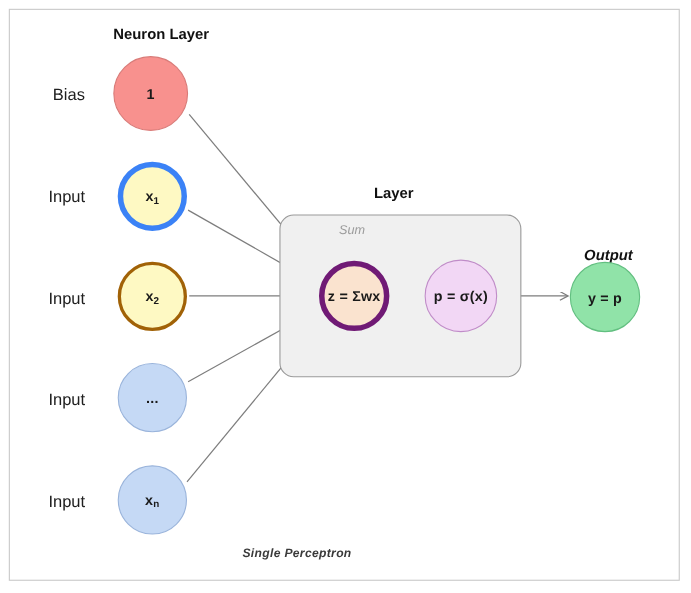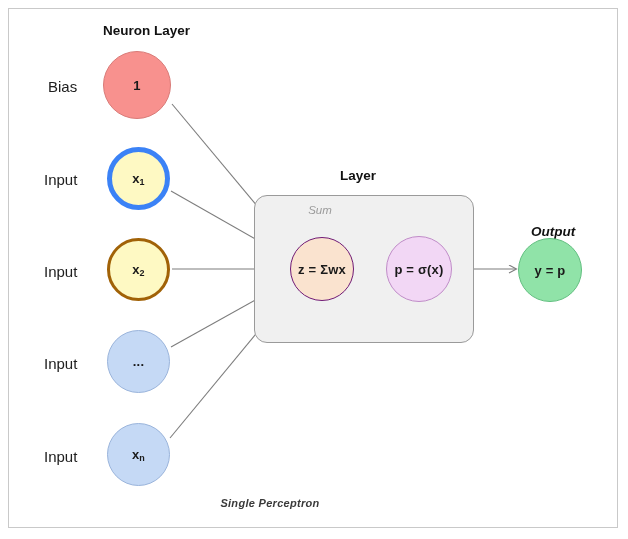--- a/index.html
+++ b/index.html
@@ -83,21 +83,21 @@
   <div class="side-label" style="left:44px;top:355px;">Input</div>
   <div class="node" style="left:107px;top:330px;width:63px;height:63px;background:#c5d9f5;border:1px solid #9ab4db;">
     <span class="lbl">...</span>
   </div>
 
   <div class="side-label" style="left:44px;top:448px;">Input</div>
   <div class="node" style="left:107px;top:423px;width:63px;height:63px;background:#c5d9f5;border:1px solid #9ab4db;">
     <span class="lbl"><span>x</span><sub>n</sub></span>
   </div>
 
-  <div class="node" style="left:290px;top:237px;width:64px;height:64px;background:#fae3cf;border:1px solid #701a75;">
+  <div class="node" style="left:290px;top:237px;width:64px;height:64px;background:#fae3cf;border:5px solid #701a75;">
     <span class="lbl">z = Σwx</span>
   </div>
 
   <div class="node" style="left:386px;top:236px;width:66px;height:66px;background:#f2d7f5;border:1px solid #c08cc8;align-items:center;">
     <span class="lbl">p = σ(x)</span>
   </div>
 
   <div class="node" style="left:518px;top:238px;width:64px;height:64px;background:#90e3a8;border:1px solid #62bf80;">
     <span class="lbl">y = p</span>
   </div>

